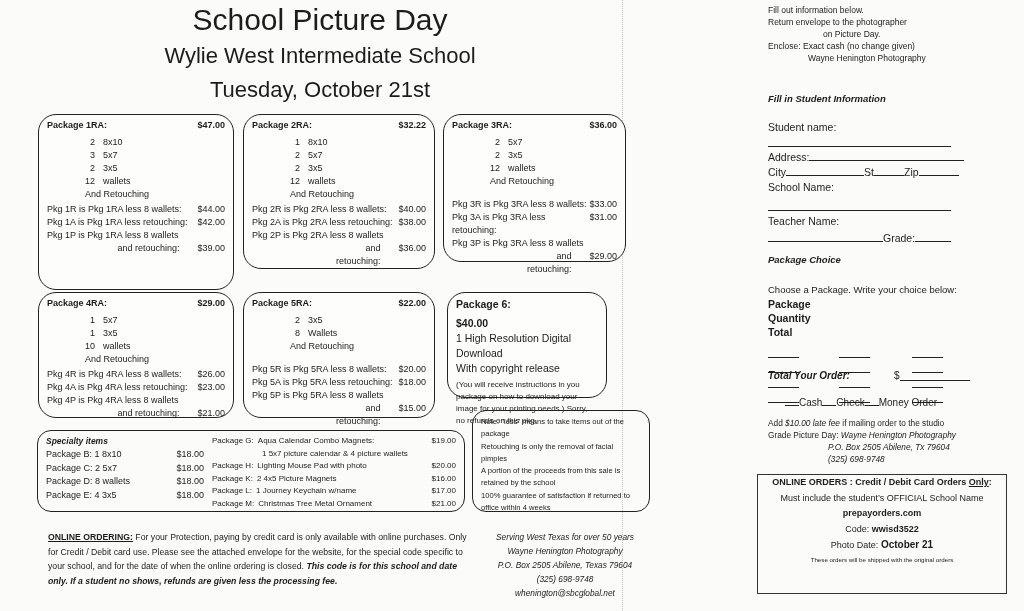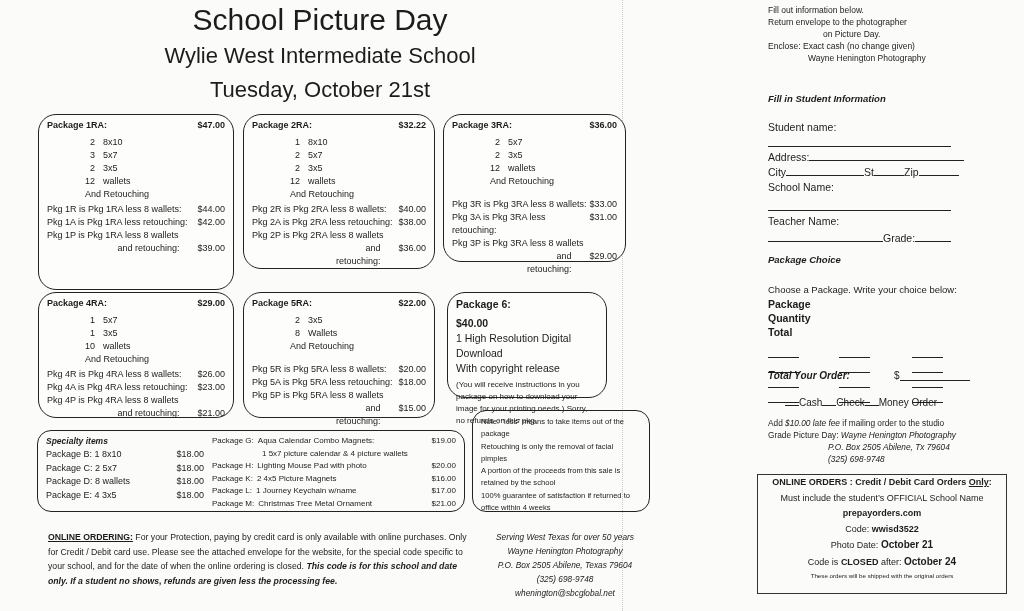--- a/index.html
+++ b/index.html
@@ -431,15 +431,14 @@
   <div class="i ind">P.O. Box 2505     Abilene, Tx 79604</div>
   <div class="i ind">(325) 698-9748</div>
 </div>
 
 <div class="abs" id="online-box">
   <div class="b"><span>ONLINE ORDERS :  Credit / Debit Card Orders </span><span class="u">Only</span>:</div>
   <div>Must include the student’s OFFICIAL School Name</div>
   <div class="b">prepayorders.com</div>
   <div><span>Code: </span><span class="b">wwisd3522</span></div>
   <div><span>Photo Date: </span><span class="b lg">October 21</span></div>
-  <div><span>Code is </span><span class="b">CLOSED</span><span> after:  </span><span class="b lg">October 24</span></div>
   <div class="tiny">These orders will be shipped with the original orders</div>
 </div>
 
 </body></html>

